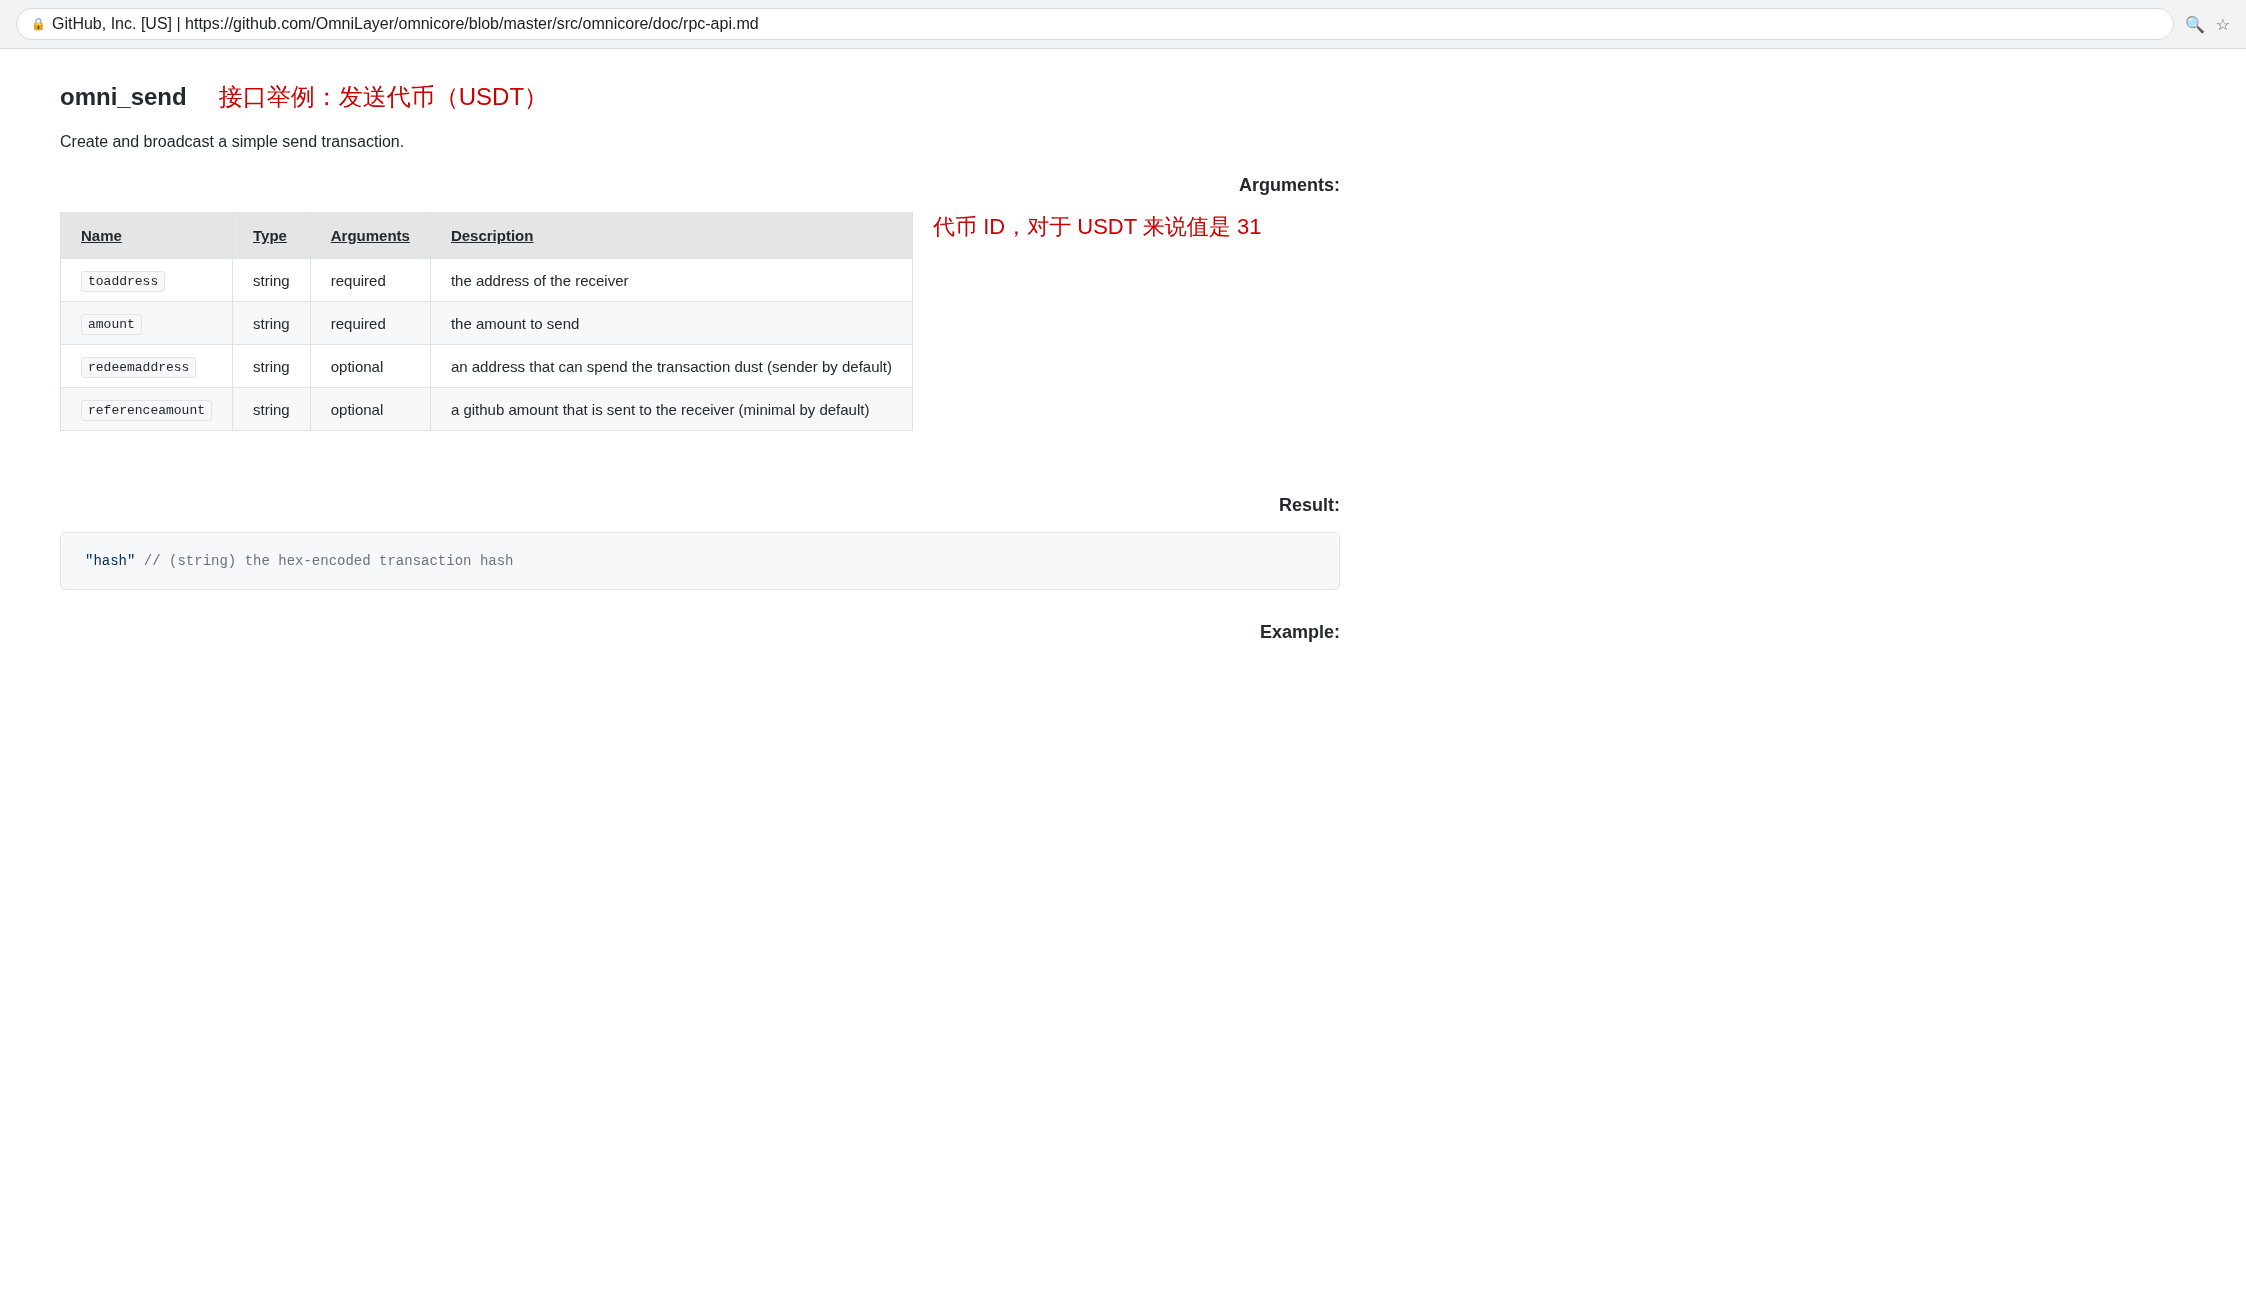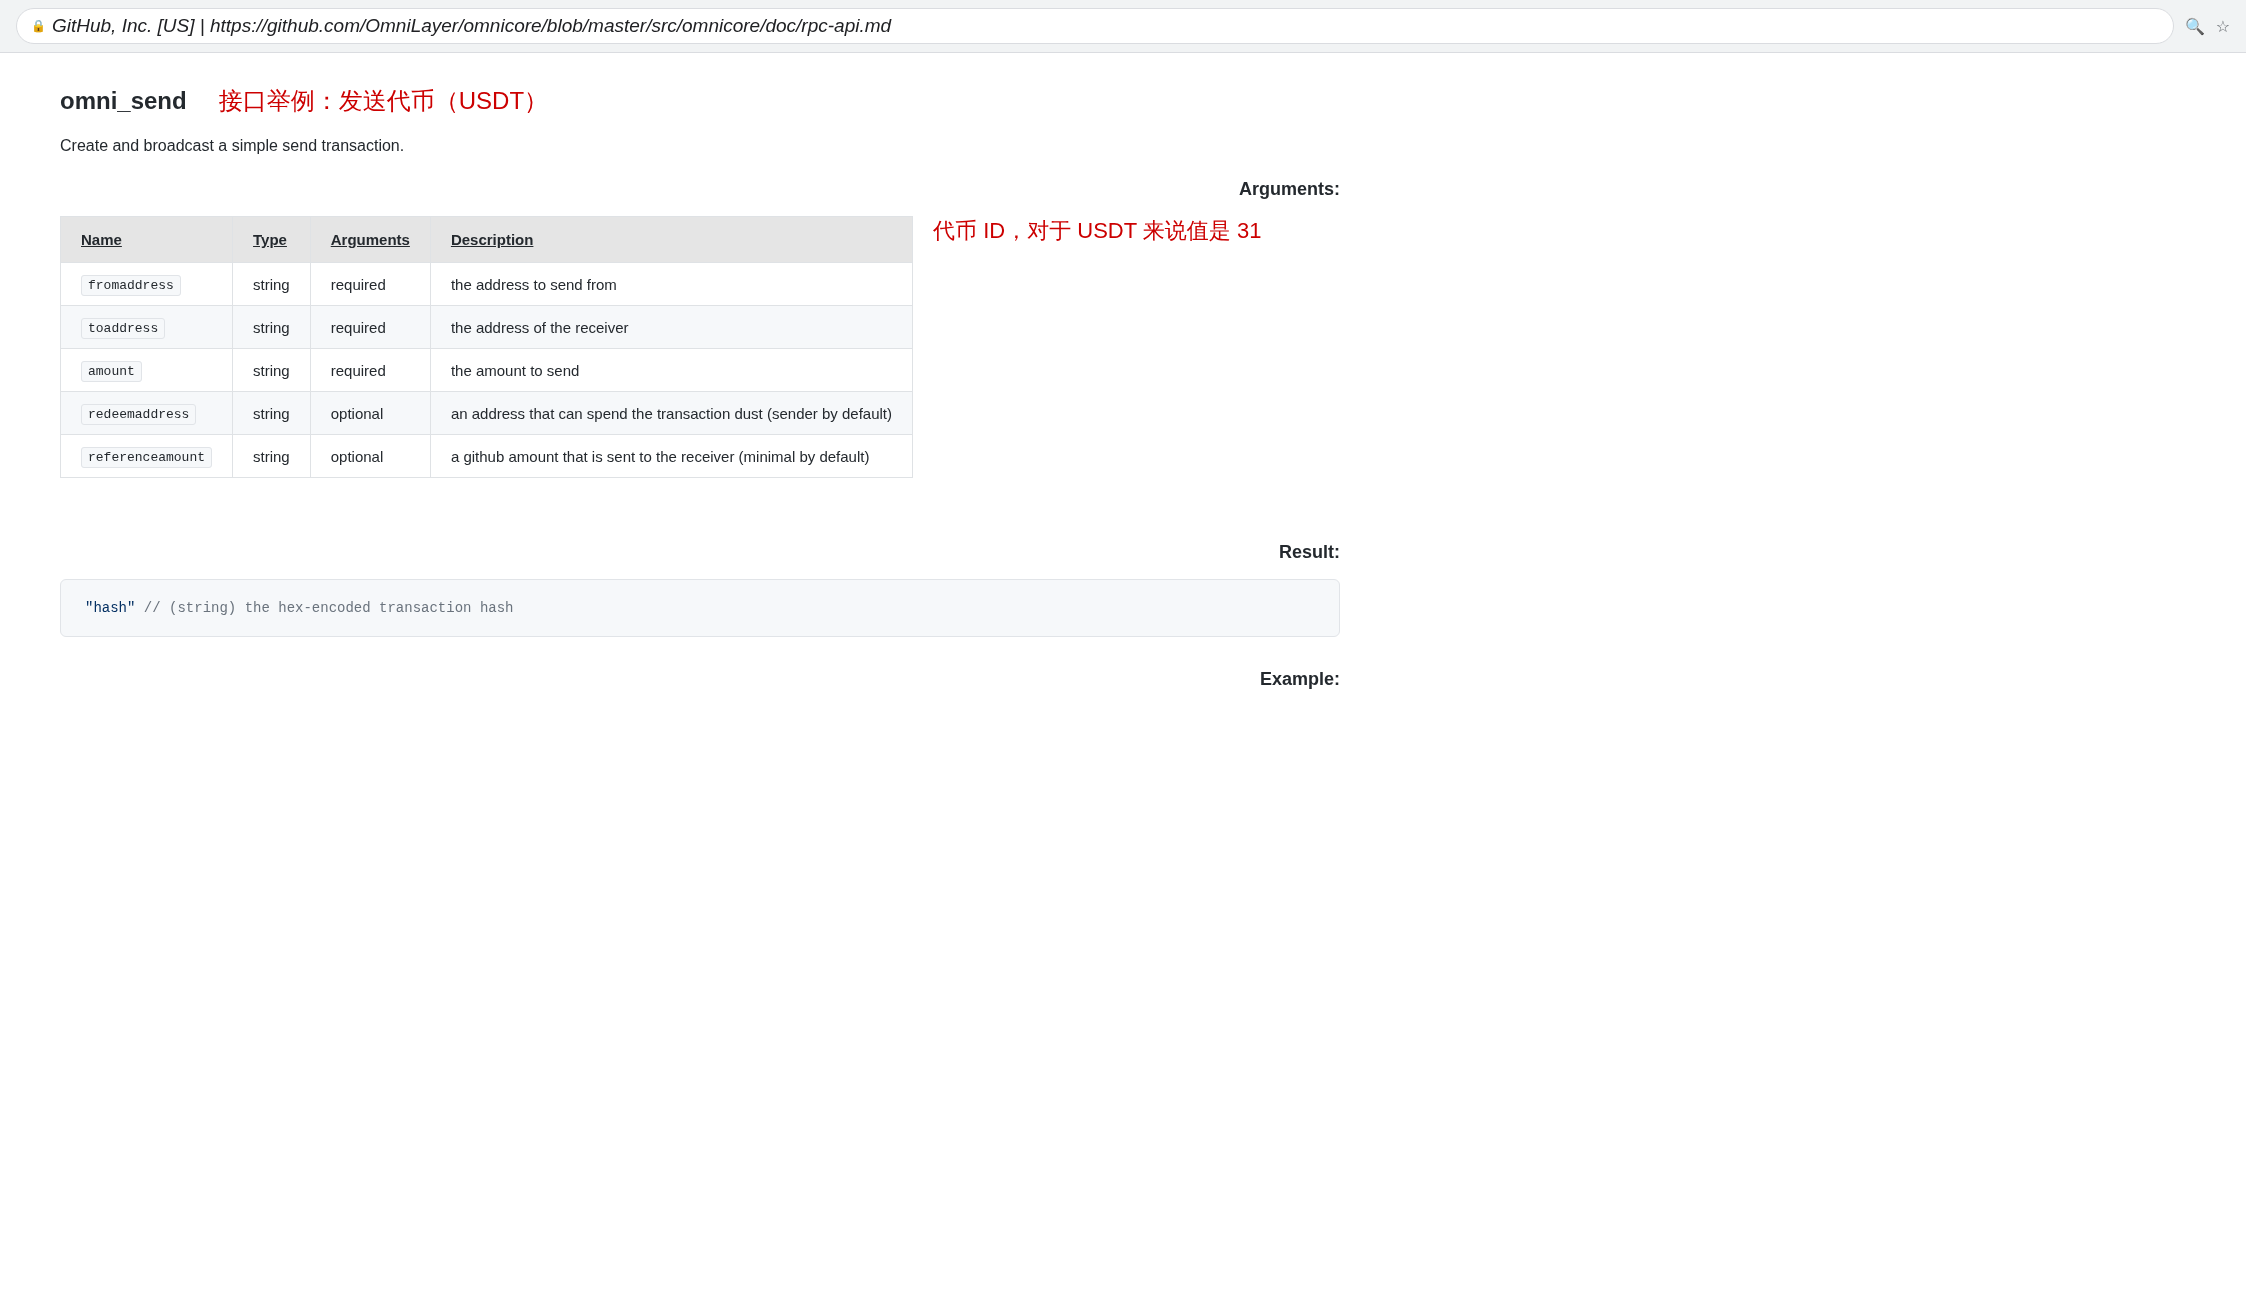--- a/index.html
+++ b/index.html
@@ -36,22 +36,21 @@
       align-items: center;
       gap: 6px;
     }
 
     .address-bar .lock-icon {
       color: #188038;
       font-size: 12px;
     }
 
     .address-bar .url-text {
-      font-size: 19px;
-      font-style: italic;
+      font-size: 16px;
     }
 
     .address-bar .url-text .host {
       color: #202124;
       font-weight: 500;
     }
 
     .browser-actions {
       display: flex;
       gap: 10px;
@@ -242,28 +241,20 @@
           <thead>
             <tr>
               <th>Name</th>
               <th>Type</th>
               <th>Arguments</th>
               <th>Description</th>
             </tr>
           </thead>
           <tbody>
 
-            <tr>
-              <td>
-                <span class="code-inline">fromaddress</span>
-              </td>
-              <td>string</td>
-              <td>required</td>
-              <td>the address to send from</td>
-            </tr>
 
             <tr>
               <td>
                 <span class="code-inline">toaddress</span>
               </td>
               <td>string</td>
               <td>required</td>
               <td>the address of the receiver</td>
             </tr>
 

